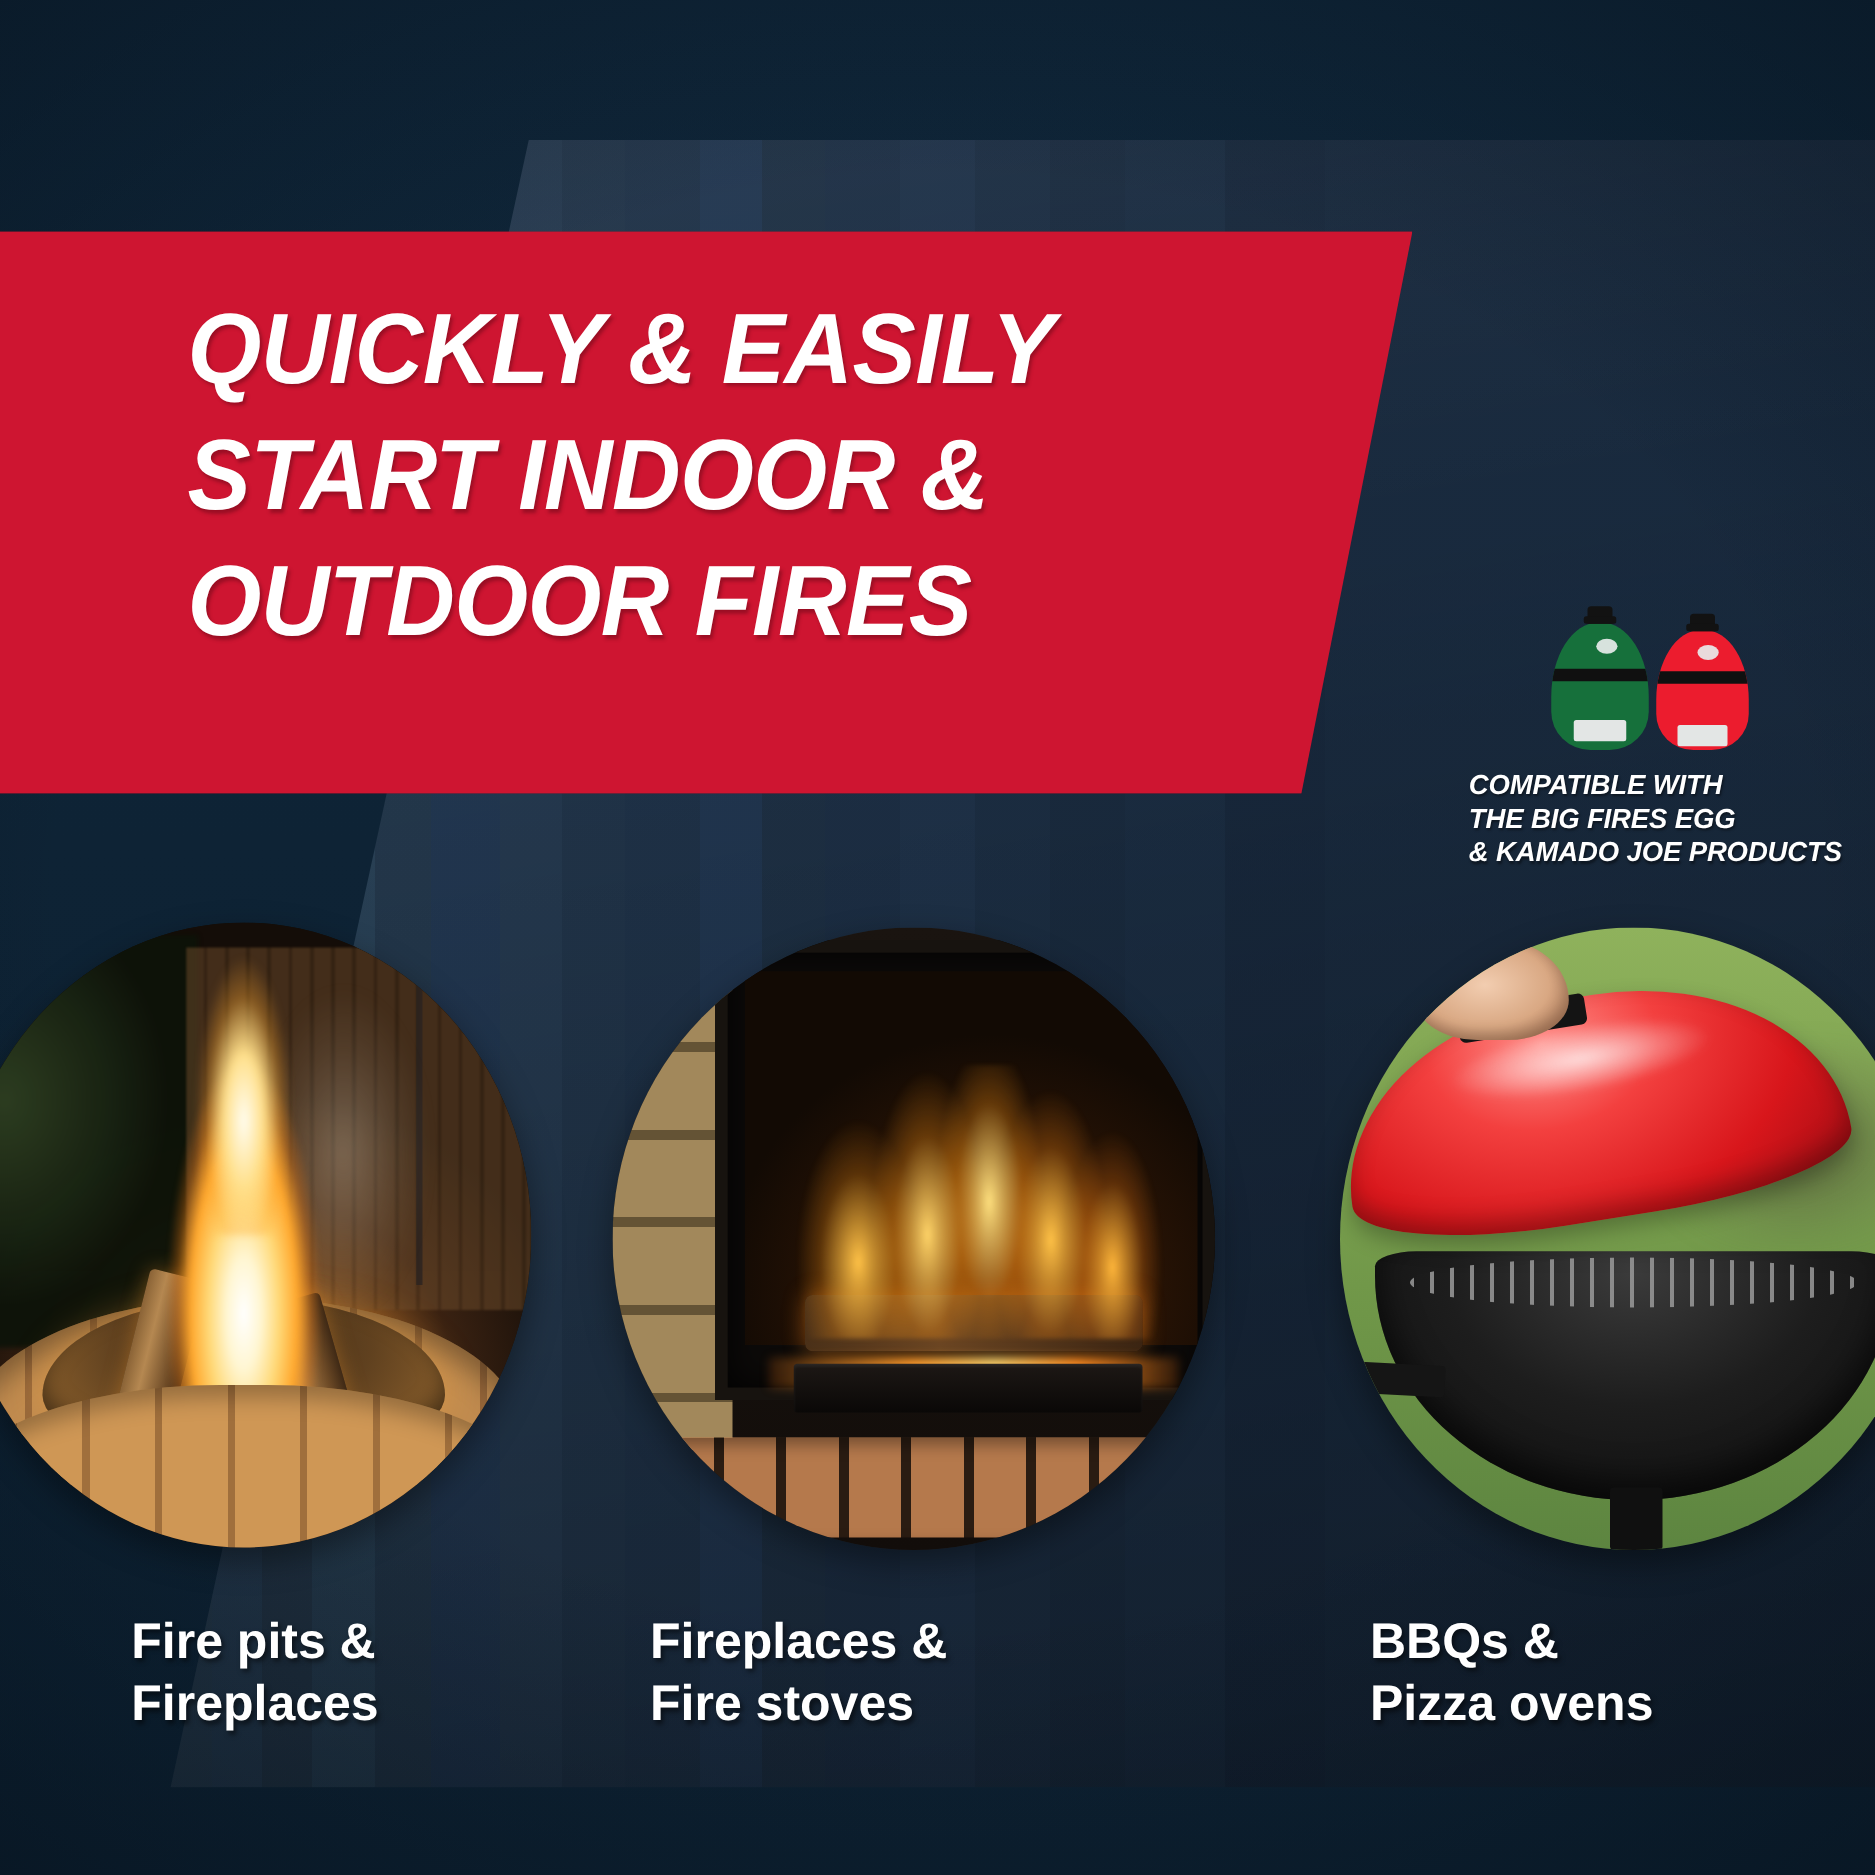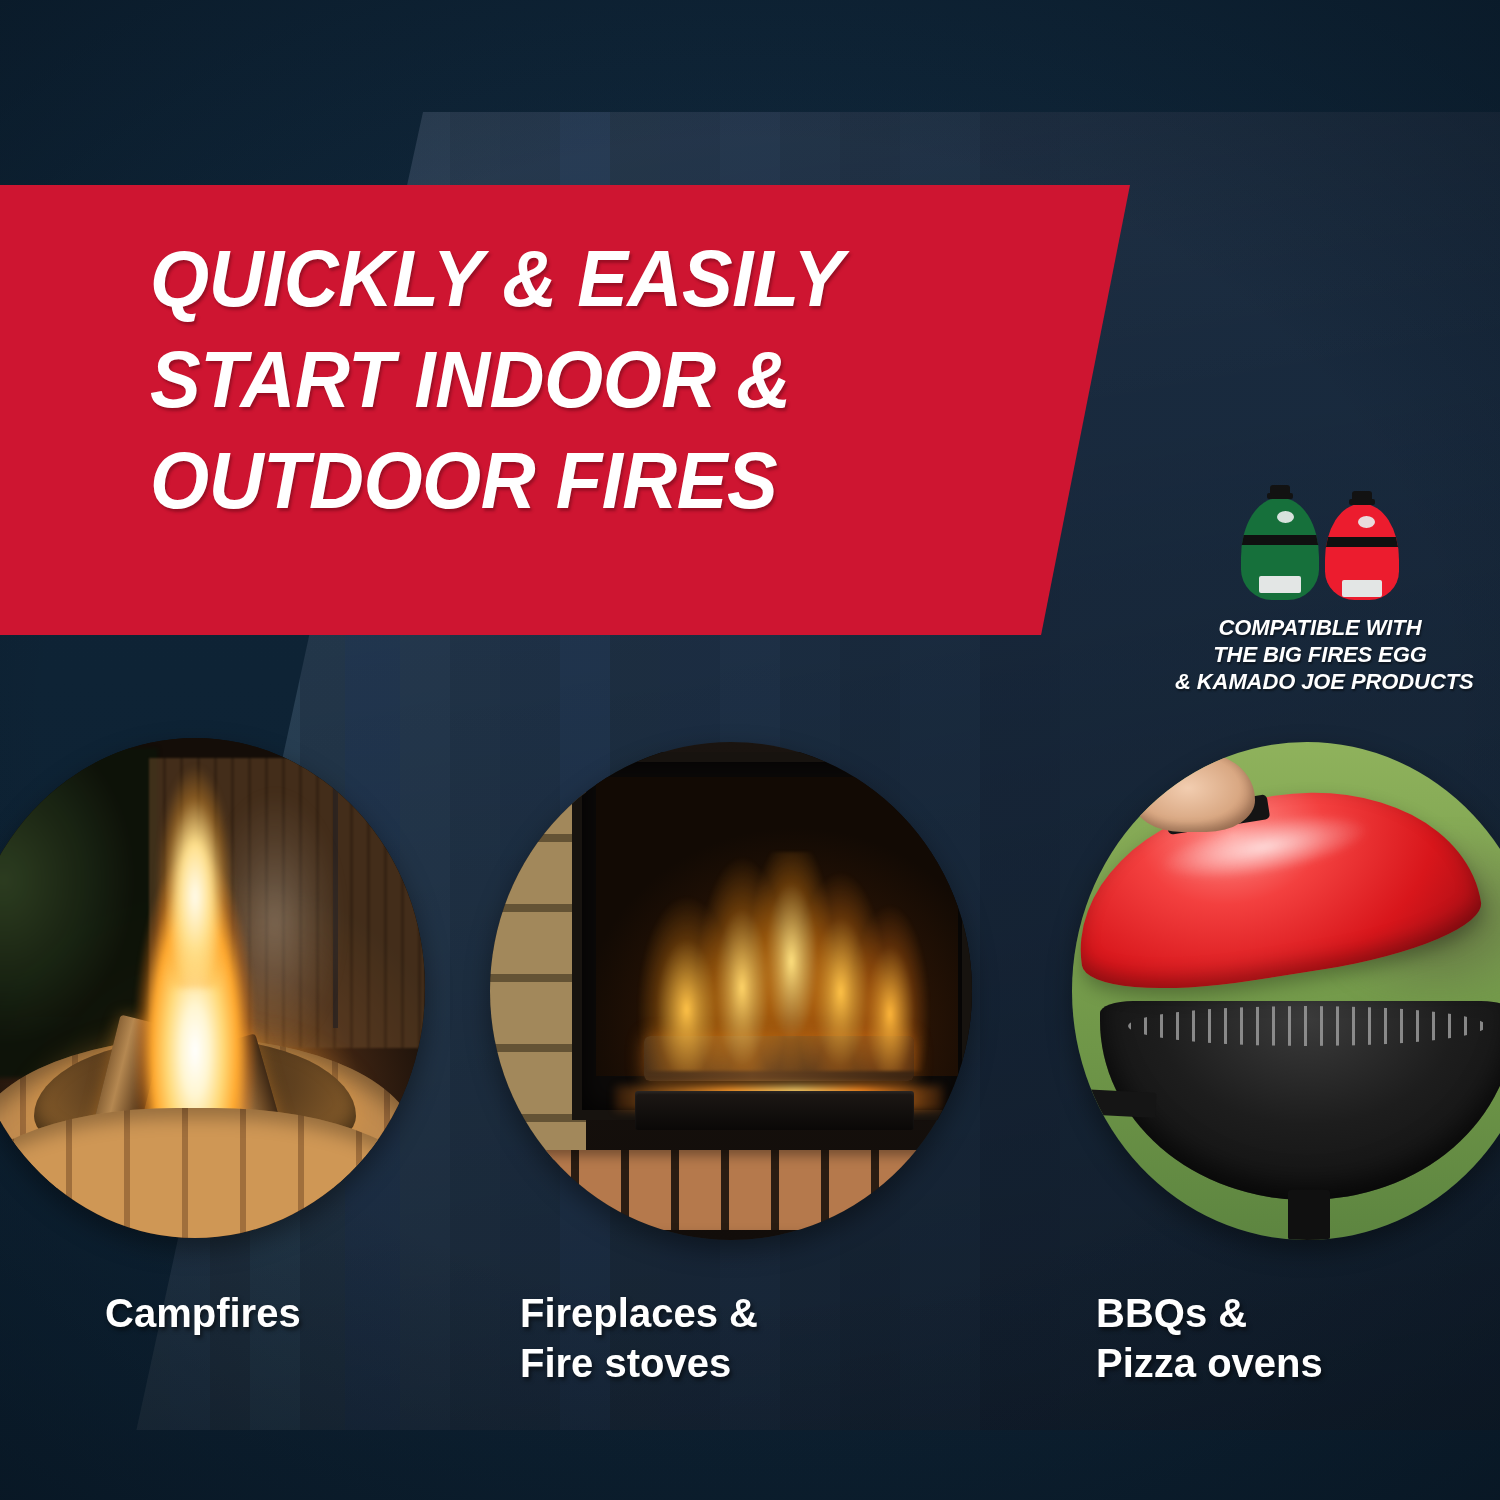--- a/index.html
+++ b/index.html
@@ -103,21 +103,20 @@
     transform-origin: left top;
   }
   .headline-text .hl-line { display: block; white-space: nowrap; }
 
   
   .compat-block {
     position: absolute;
     left: 1175px;
     top: 472px;
     width: 290px;
-    text-align: center;
   }
   .kamado-row {
     position: relative;
     height: 128px;
     display: flex;
     justify-content: center;
     align-items: flex-end;
     gap: 6px;
   }
   .kamado {
@@ -511,21 +510,22 @@
       <div class="bq-flames"></div>
       <div class="bq-lid"></div>
       <div class="bq-lid-gloss"></div>
       <div class="bq-handle"></div>
       <div class="bq-hand"></div>
       <div class="bq-leg"></div>
     </div>
   </div>
 
   <div class="caption caption-firepit">
-    <span>Campfires</span>
+    <span>Fire pits &amp;</span>
+    <span>Fireplaces</span>
   </div>
   <div class="caption caption-fireplace">
     <span>Fireplaces &amp;</span>
     <span>Fire stoves</span>
   </div>
   <div class="caption caption-bbq">
     <span>BBQs &amp;</span>
     <span>Pizza ovens</span>
   </div>
 

